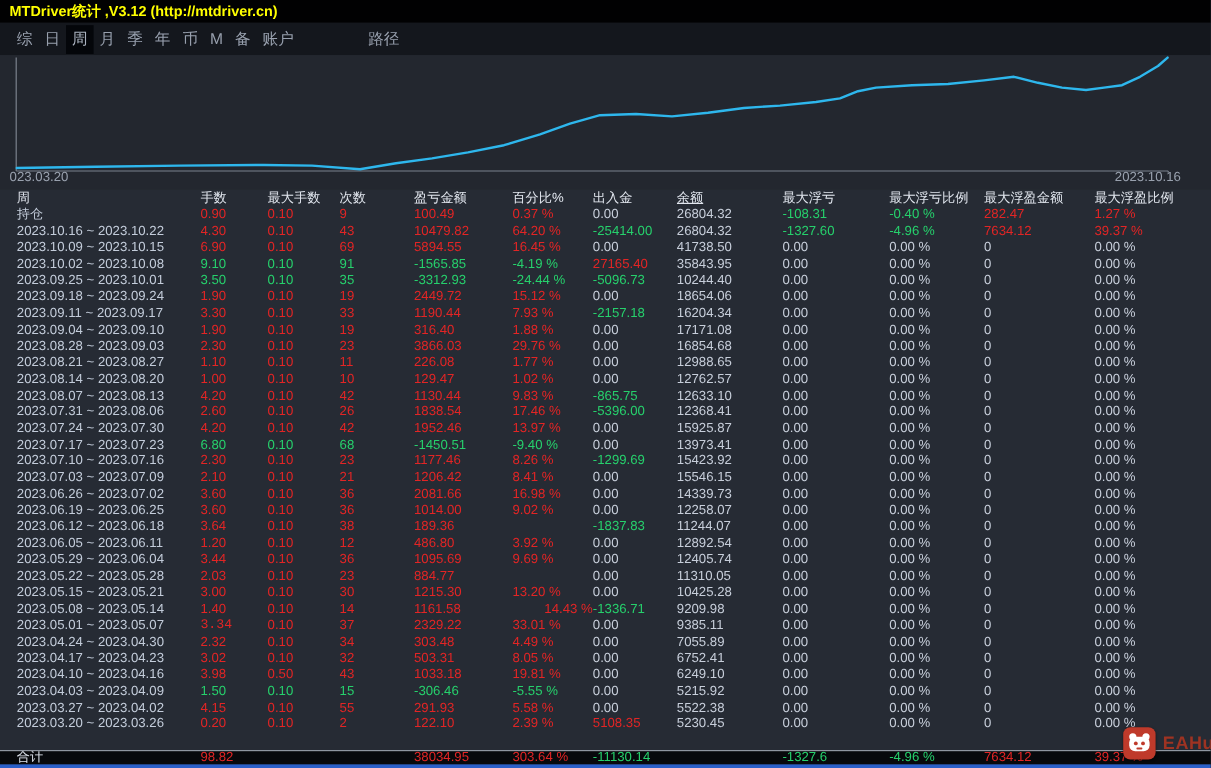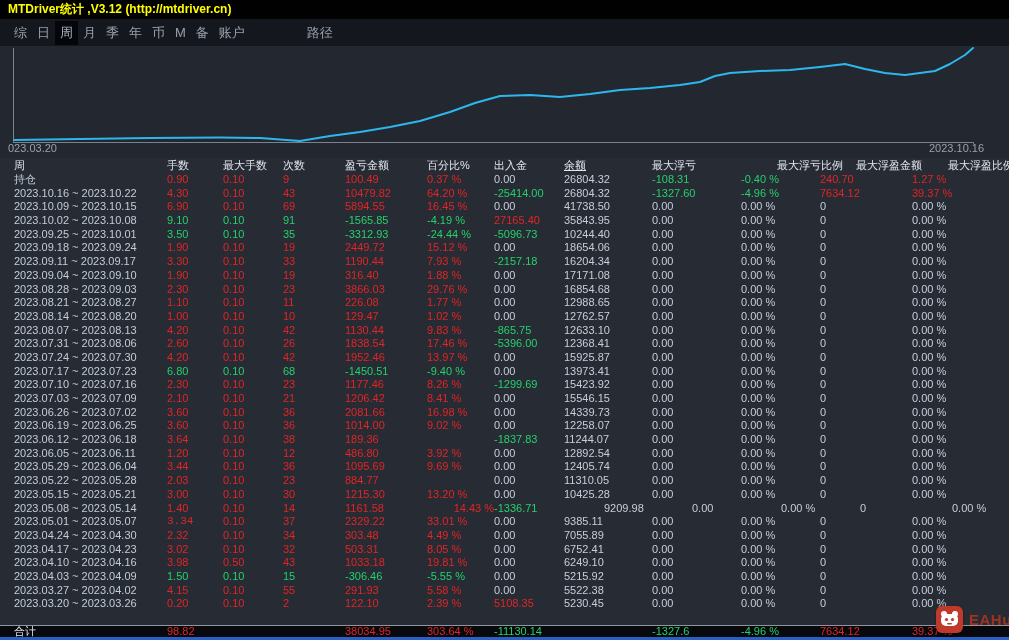--- a/index.html
+++ b/index.html
@@ -102,37 +102,37 @@
   <div class="trow head" id="thead">
       <div class="lblcol">周</div>
       <div class="cell" style="width: 56px;">手数</div>
       <div class="cell" style="width: 60px;">最大手数</div>
       <div class="cell" style="width: 62px;">次数</div>
       <div class="cell" style="width: 82px;">盈亏金额</div>
       <div class="cell" style="width: 67px;">百分比%</div>
       <div class="cell" style="width: 70px;">出入金</div>
       <div class="cell" style="width: 88px; text-decoration: underline;">余额</div>
       <div class="cell" style="width: 89px;">最大浮亏</div>
-      <div class="cell" style="width: 79px; margin-left: 36px;">最大浮亏比例</div>
+      <div class="cell" style="width: 79px;">最大浮亏比例</div>
       <div class="cell" style="width: 92px;">最大浮盈金额</div>
       <div class="cell" style="width: 97px;">最大浮盈比例</div>
     </div>
   <div id="tbody">
       <div class="trow">
         <div class="lblcol">持仓</div>
         <div class="cell r" style="width: 56px;">0.90</div>
         <div class="cell r" style="width: 60px;">0.10</div>
         <div class="cell r" style="width: 62px;">9</div>
         <div class="cell r" style="width: 82px;">100.49</div>
         <div class="cell r" style="width: 67px;">0.37 %</div>
         <div class="cell w" style="width: 70px;">0.00</div>
         <div class="cell w" style="width: 88px;">26804.32</div>
         <div class="cell g" style="width: 89px;">-108.31</div>
         <div class="cell g" style="width: 79px;">-0.40 %</div>
-        <div class="cell r" style="width: 92px;">240.70</div>
+        <div class="cell r" style="width: 92px;">282.47</div>
         <div class="cell r" style="width: 97px;">1.27 %</div>
       </div>
       <div class="trow">
         <div class="lblcol">2023.10.16 ~ 2023.10.22</div>
         <div class="cell r" style="width: 56px;">4.30</div>
         <div class="cell r" style="width: 60px;">0.10</div>
         <div class="cell r" style="width: 62px;">43</div>
         <div class="cell r" style="width: 82px;">10479.82</div>
         <div class="cell r" style="width: 67px;">64.20 %</div>
         <div class="cell g" style="width: 70px;">-25414.00</div>
@@ -451,21 +451,21 @@
         <div class="cell w" style="width: 97px;">0.00 %</div>
       </div>
       <div class="trow">
         <div class="lblcol">2023.05.08 ~ 2023.05.14</div>
         <div class="cell r" style="width: 56px;">1.40</div>
         <div class="cell r" style="width: 60px;">0.10</div>
         <div class="cell r" style="width: 62px;">14</div>
         <div class="cell r" style="width: 82px;">1161.58</div>
         <div class="cell r" style="width: 67px; text-align: right;">14.43 %</div>
         <div class="cell g" style="width: 70px;">-1336.71</div>
-        <div class="cell w" style="width: 88px; margin-left: 40px;">9209.98</div>
+        <div class="cell w" style="width: 88px;">9209.98</div>
         <div class="cell w" style="width: 89px;">0.00</div>
         <div class="cell w" style="width: 79px;">0.00 %</div>
         <div class="cell w" style="width: 92px;">0</div>
         <div class="cell w" style="width: 97px;">0.00 %</div>
       </div>
       <div class="trow">
         <div class="lblcol">2023.05.01 ~ 2023.05.07</div>
         <div class="cell r" style="width: 56px; font-family: Liberation Mono, monospace;">3.34</div>
         <div class="cell r" style="width: 60px;">0.10</div>
         <div class="cell r" style="width: 62px;">37</div>

